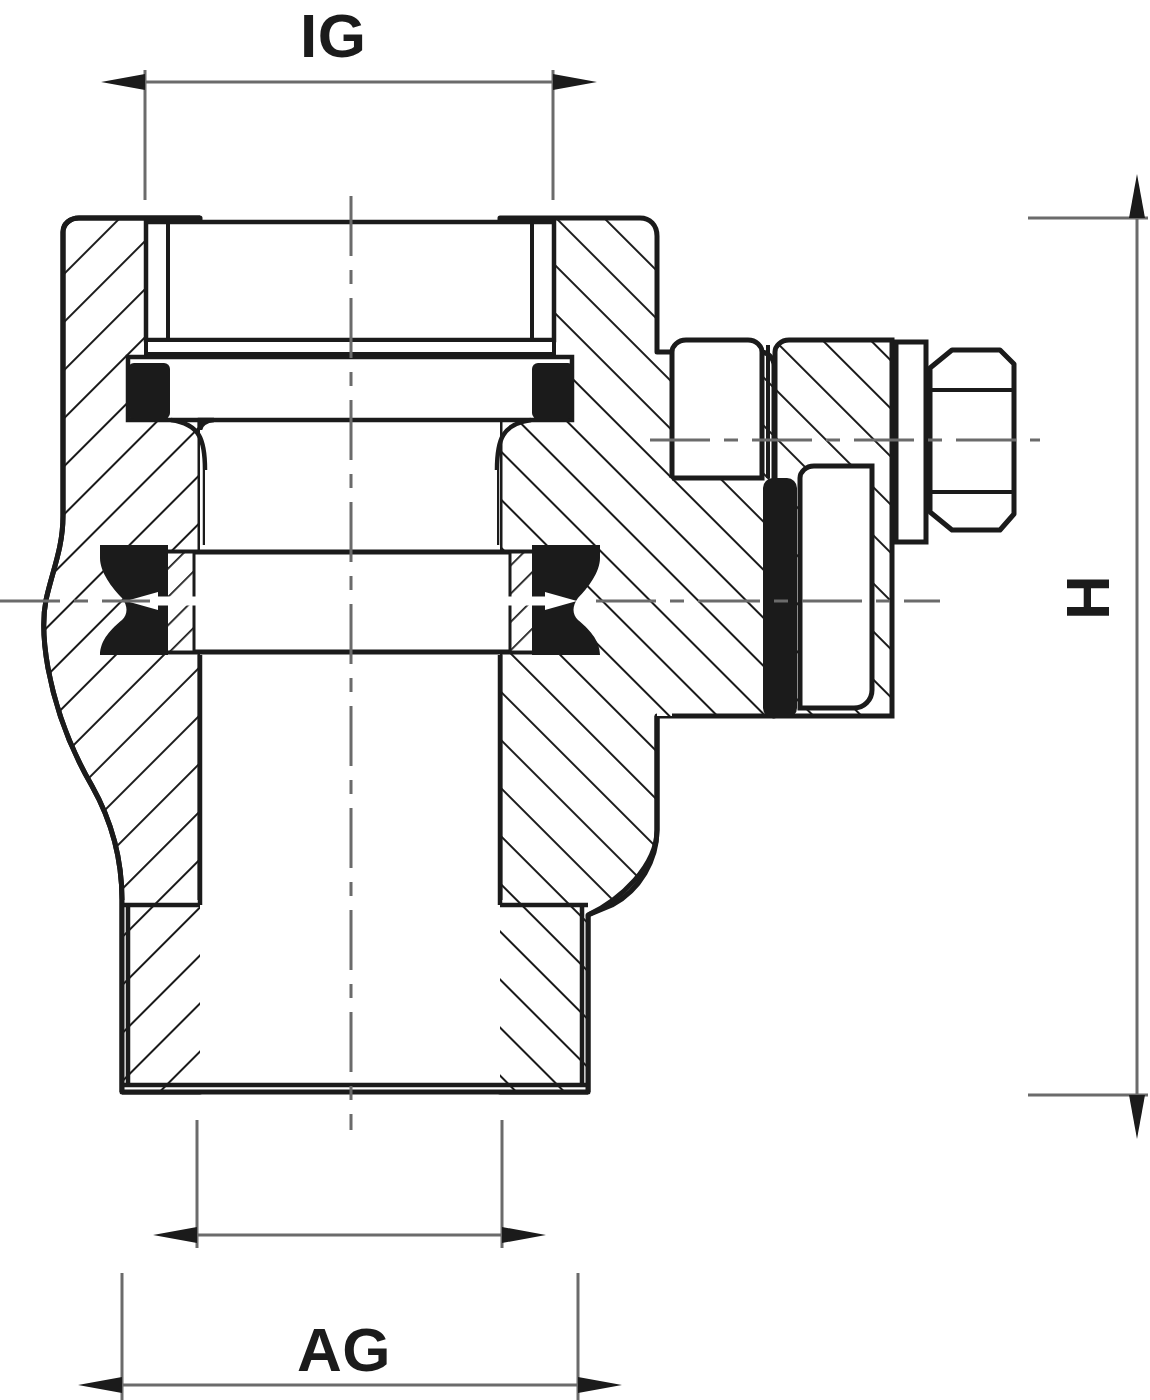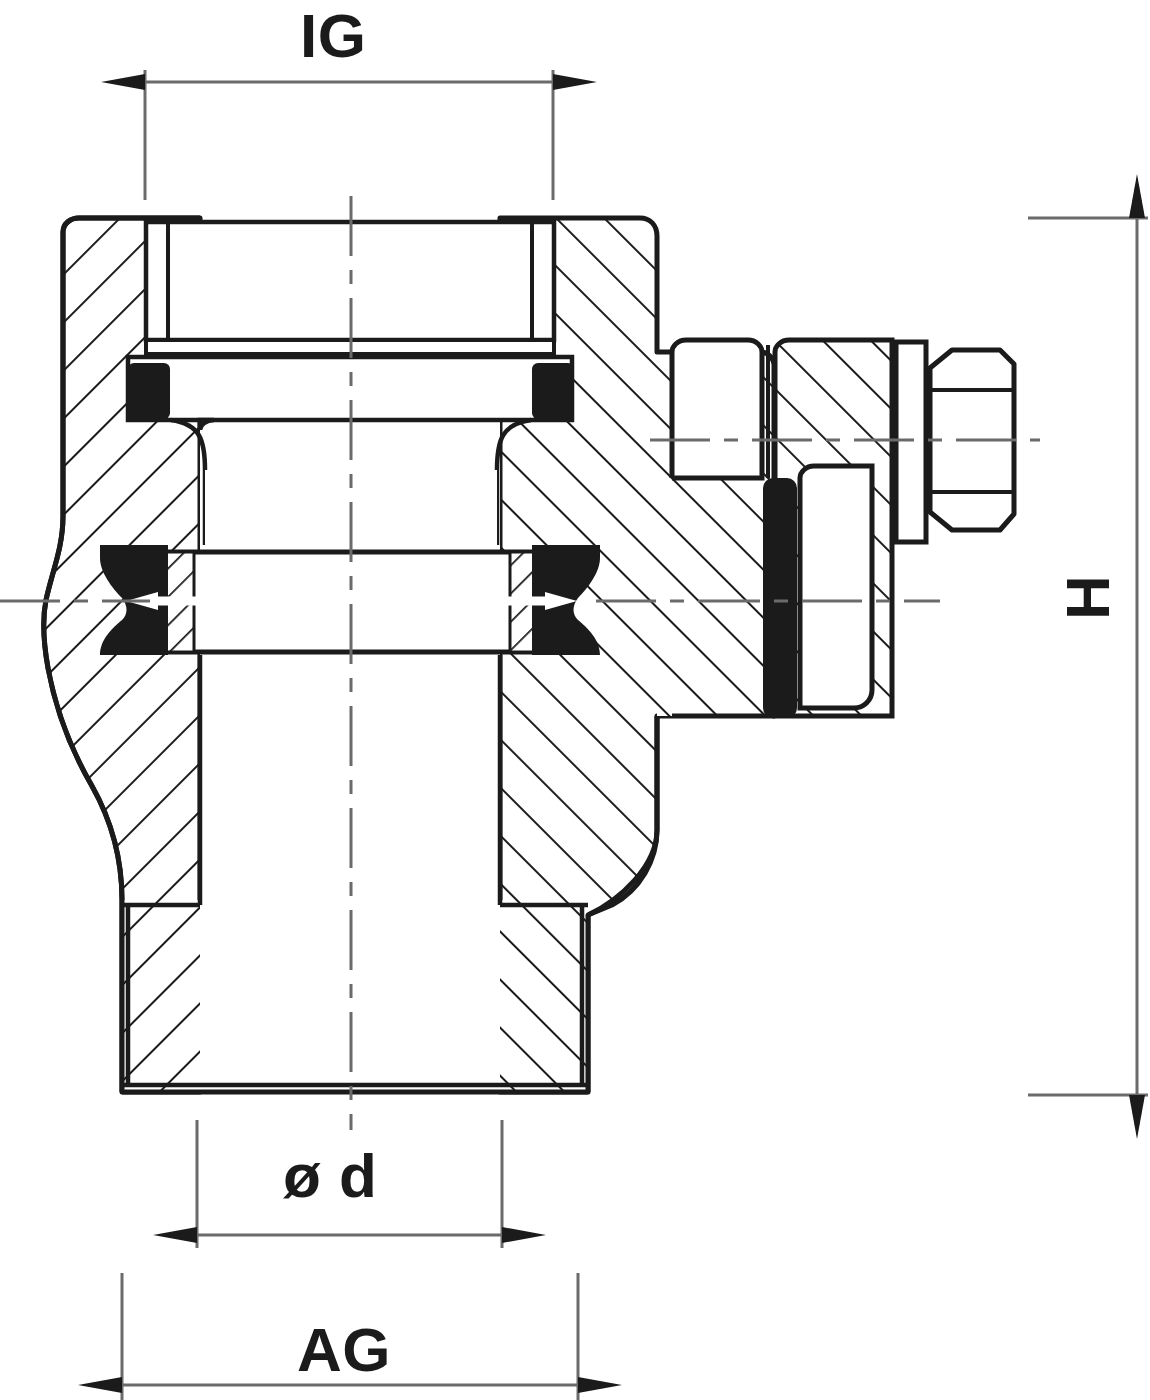--- a/index.html
+++ b/index.html
@@ -315,17 +315,16 @@
   </g>
 
   <g>
     <line x1="1028" y1="218" x2="1148" y2="218" stroke="#6b6b6b" stroke-width="3"></line>
     <line x1="1028" y1="1095" x2="1148" y2="1095" stroke="#6b6b6b" stroke-width="3"></line>
     <line x1="1137" y1="218" x2="1137" y2="1095" stroke="#6b6b6b" stroke-width="3" marker-start="url(#arrL)" marker-end="url(#arrR)"></line>
   </g>
 </svg>
 
 <div class="dimlabel" id="lbl-ig">IG</div>
-<div class="dimlabel" id="lbl-od">ø d</div>
 <div class="dimlabel" id="lbl-ag">AG</div>
 <div class="dimlabel" id="lbl-h">H</div>
 
 </div>
 
 </body></html>

